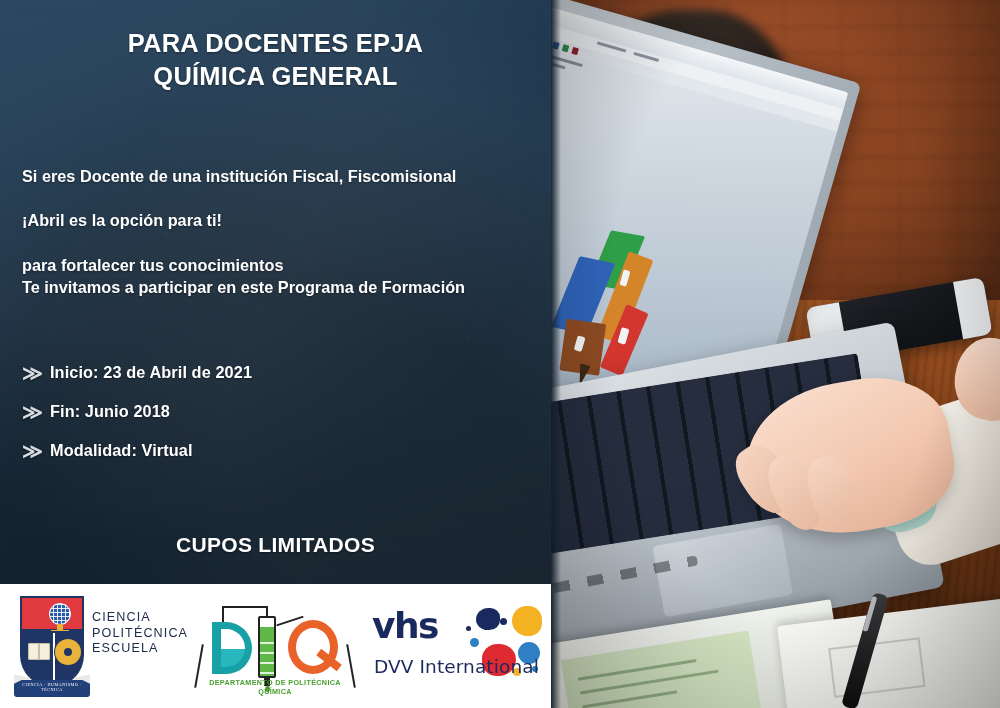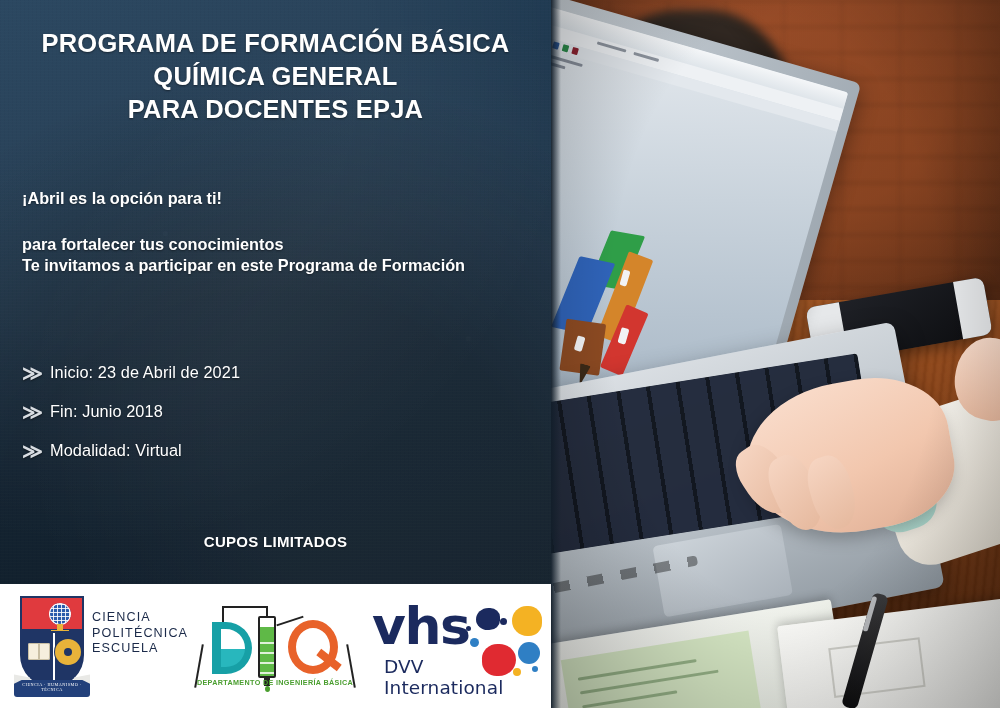--- a/index.html
+++ b/index.html
@@ -42,32 +42,32 @@
   .gap-b{height:22px;}
   .gap-c{height:24px;}
 
   .bullets{position:absolute;left:22px;top:353px;width:520px;z-index:3;}
   .bullet-row{display:flex;align-items:center;height:39px;}
   .chev{
     width:28px;flex:0 0 28px;color:#d9dde2;font-size:20px;font-weight:bold;
     line-height:1;text-shadow:0 1px 2px rgba(0,0,0,.5);
   }
   .bullet-text{
-    color:#ffffff;font-weight:normal;font-size:16.3px;letter-spacing:.1px;
+    color:#ffffff;font-weight:bold;font-size:16.3px;letter-spacing:.1px;
     text-shadow:0 1px 2px rgba(0,0,0,.42);
   }
 
   .link-block{position:absolute;left:22px;top:471px;width:520px;z-index:3;}
   .link-line{
     color:#ffffff;font-weight:bold;font-size:16.3px;line-height:22px;
     text-shadow:0 1px 2px rgba(0,0,0,.42);
   }
   .cupos{
     position:absolute;left:0;top:533px;width:551px;text-align:center;z-index:3;
-    color:#ffffff;font-weight:bold;font-size:15px;letter-spacing:.3px;
+    color:#ffffff;font-weight:bold;font-size:21px;letter-spacing:.3px;
     text-shadow:0 1px 2px rgba(0,0,0,.42);
   }
 
   
   .photo{position:absolute;left:551px;top:0;width:449px;height:708px;overflow:hidden;background:#4a2a18;}
   .ph-wall{position:absolute;left:0;top:0;width:449px;height:392px;
     background:
       radial-gradient(ellipse at 62% 18%, rgba(160,80,40,.55) 0 30%, rgba(0,0,0,0) 62%),
       linear-gradient(135deg,#7d3f21 0%,#8b4526 28%,#6d3519 60%,#4a2512 100%);
     filter:blur(.4px);}
@@ -213,51 +213,51 @@
   .diq-tube2{position:absolute;left:26px;top:8px;width:46px;height:2px;background:#222;}
   .diq-tube3{position:absolute;left:70px;top:8px;width:2px;height:12px;background:#222;}
   .diq-tube4{position:absolute;left:80px;top:22px;width:28px;height:2px;background:#222;transform:rotate(-18deg);}
   .diq-sideL{position:absolute;left:2px;top:46px;width:2px;height:44px;background:#222;transform:rotate(10deg);}
   .diq-sideR{position:absolute;right:2px;top:46px;width:2px;height:44px;background:#222;transform:rotate(-10deg);}
   .diq-cap{position:absolute;left:0;top:80px;width:158px;text-align:center;color:#4a9e2f;
     font-size:7.2px;font-weight:bold;letter-spacing:.35px;}
 
   
   .vhs{position:absolute;left:372px;top:16px;width:172px;height:96px;}
-  .vhs-word{position:absolute;left:0;top:0;color:#1b2a5e;font-weight:bold;font-size:52px;
+  .vhs-word{position:absolute;left:0;top:0;color:#1b2a5e;font-weight:bold;font-size:36px;
     letter-spacing:-1.5px;line-height:52px;font-family:"DejaVu Sans",sans-serif;}
   .blob{position:absolute;border-radius:50%;}
   .b-navy{left:104px;top:8px;width:24px;height:22px;background:#1b2a5e;border-radius:56% 44% 48% 52%;}
   .b-navy2{left:128px;top:18px;width:7px;height:7px;background:#1b2a5e;}
   .b-yellow{left:140px;top:6px;width:30px;height:30px;background:#f4b223;border-radius:52% 48% 46% 54%;}
   .b-dot1{left:98px;top:38px;width:9px;height:9px;background:#2f7fc4;}
   .b-red{left:110px;top:44px;width:34px;height:32px;background:#e02a31;border-radius:48% 52% 54% 46%;}
   .b-blue{left:146px;top:42px;width:22px;height:22px;background:#2f7fc4;border-radius:50%;}
   .b-dot2{left:141px;top:68px;width:8px;height:8px;background:#f4b223;}
   .b-dot3{left:160px;top:66px;width:6px;height:6px;background:#2f7fc4;}
   .b-dot4{left:94px;top:26px;width:5px;height:5px;background:#1b2a5e;}
-  .vhs-sub{position:absolute;left:12px;top:56px;color:#1b2a5e;font-size:18.5px;letter-spacing:.1px;
+  .vhs-sub{position:absolute;left:2px;top:56px;color:#1b2a5e;font-size:18.5px;letter-spacing:.1px;
     font-family:"DejaVu Sans",sans-serif;}
 </style>
 </head>
 <body>
 
 <div class="poster">
 
   <div class="left-panel">
     <div class="noise"></div>
 
     <div class="title-block">
-      <div class="title-line">PROGRAMA DE FORMACIÓN BÁSICA</div>
+      <div class="title-line">PARA DOCENTES EPJA</div>
       <div class="title-line">QUÍMICA GENERAL</div>
-      <div class="title-line">PARA DOCENTES EPJA</div>
     </div>
 
     <div class="body-block">
       <div class="gap-a"></div>
+      <div class="p">Si eres Docente de una institución Fiscal, Fiscomisional</div>
       <div class="gap-b"></div>
       <div class="p">¡Abril es la opción para ti!</div>
       <div class="gap-c"></div>
       <div class="p">para fortalecer tus conocimientos</div>
       <div class="p">Te invitamos a participar en este Programa de Formación</div>
     </div>
 
     <div class="bullets">
       <div class="bullet-row">
         <span class="chev">≫</span>
@@ -392,21 +392,21 @@
       <div class="diq-I">
         <div class="diq-I-l" style="top:24px;"></div>
         <div class="diq-I-l" style="top:34px;"></div>
         <div class="diq-I-l" style="top:44px;"></div>
         <div class="diq-I-l" style="top:54px;"></div>
       </div>
       <div class="diq-I-stem"></div>
       <div class="diq-I-drop"></div>
       <div class="diq-Q"></div>
       <div class="diq-Q-tail"></div>
-      <div class="diq-cap">DEPARTAMENTO DE INGENIERÍA BÁSICA</div>
+      <div class="diq-cap">DEPARTAMENTO DE POLITÉCNICA QUÍMICA</div>
     </div>
 
     <div class="vhs">
       <div class="vhs-word">vhs</div>
       <div class="blob b-navy"></div>
       <div class="blob b-navy2"></div>
       <div class="blob b-dot4"></div>
       <div class="blob b-yellow"></div>
       <div class="blob b-dot1"></div>
       <div class="blob b-red"></div>

